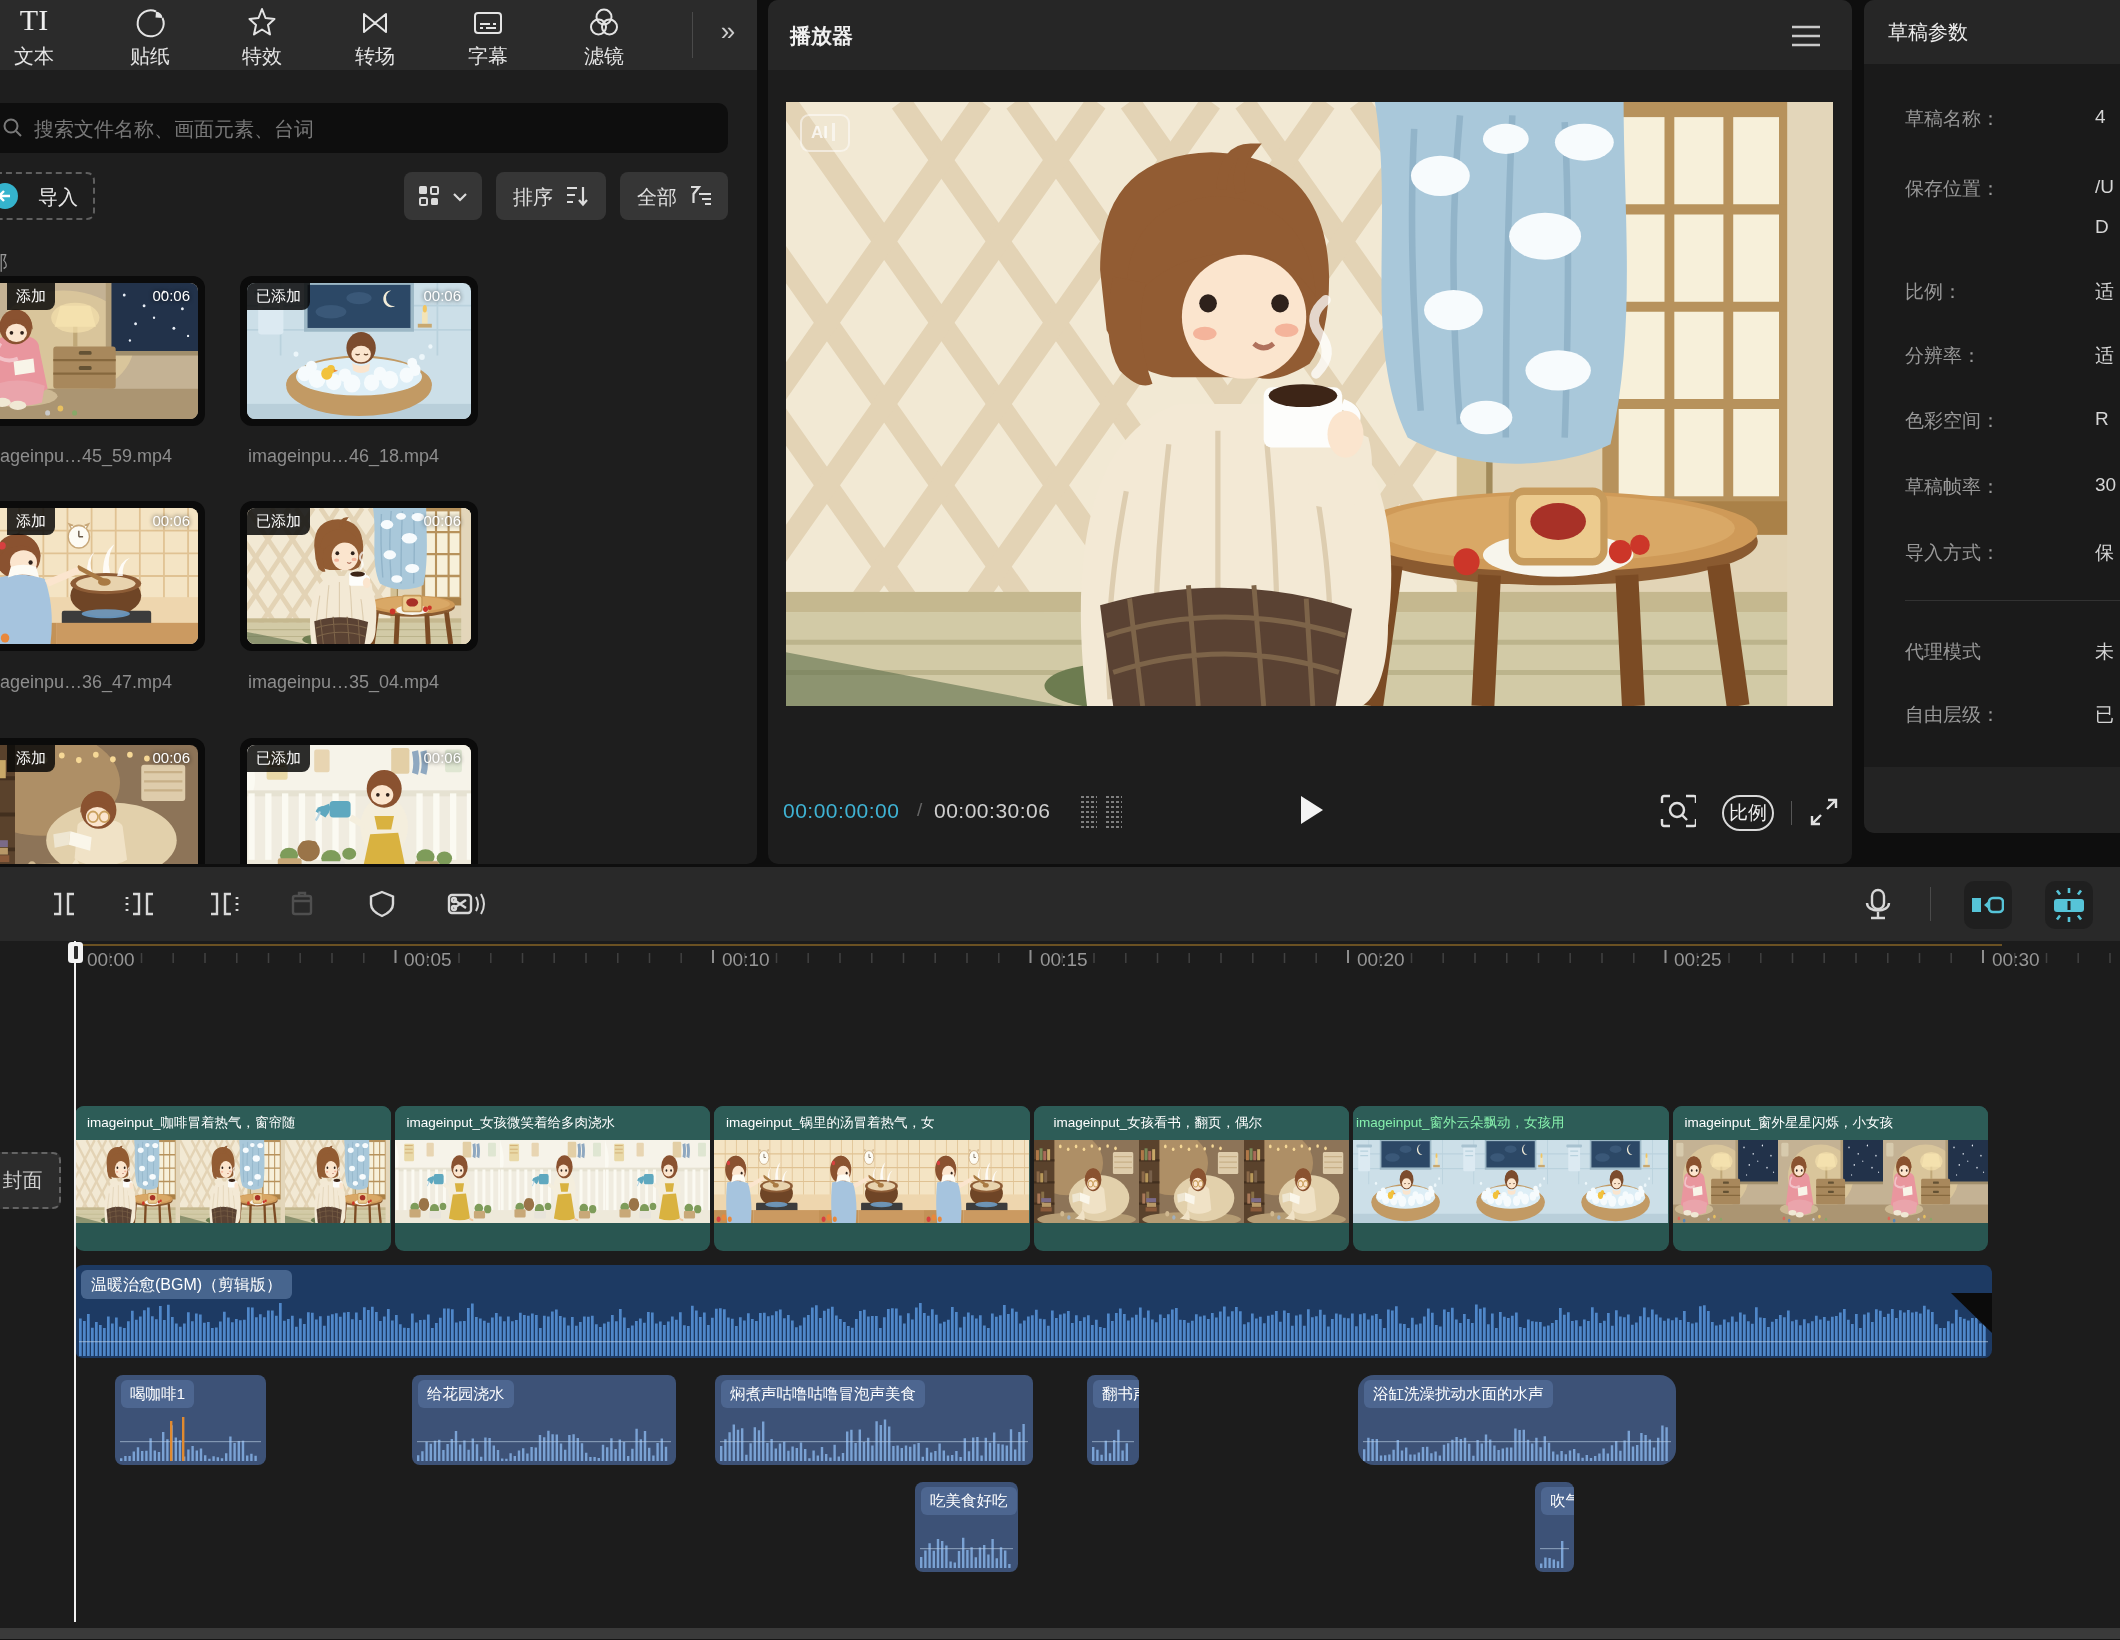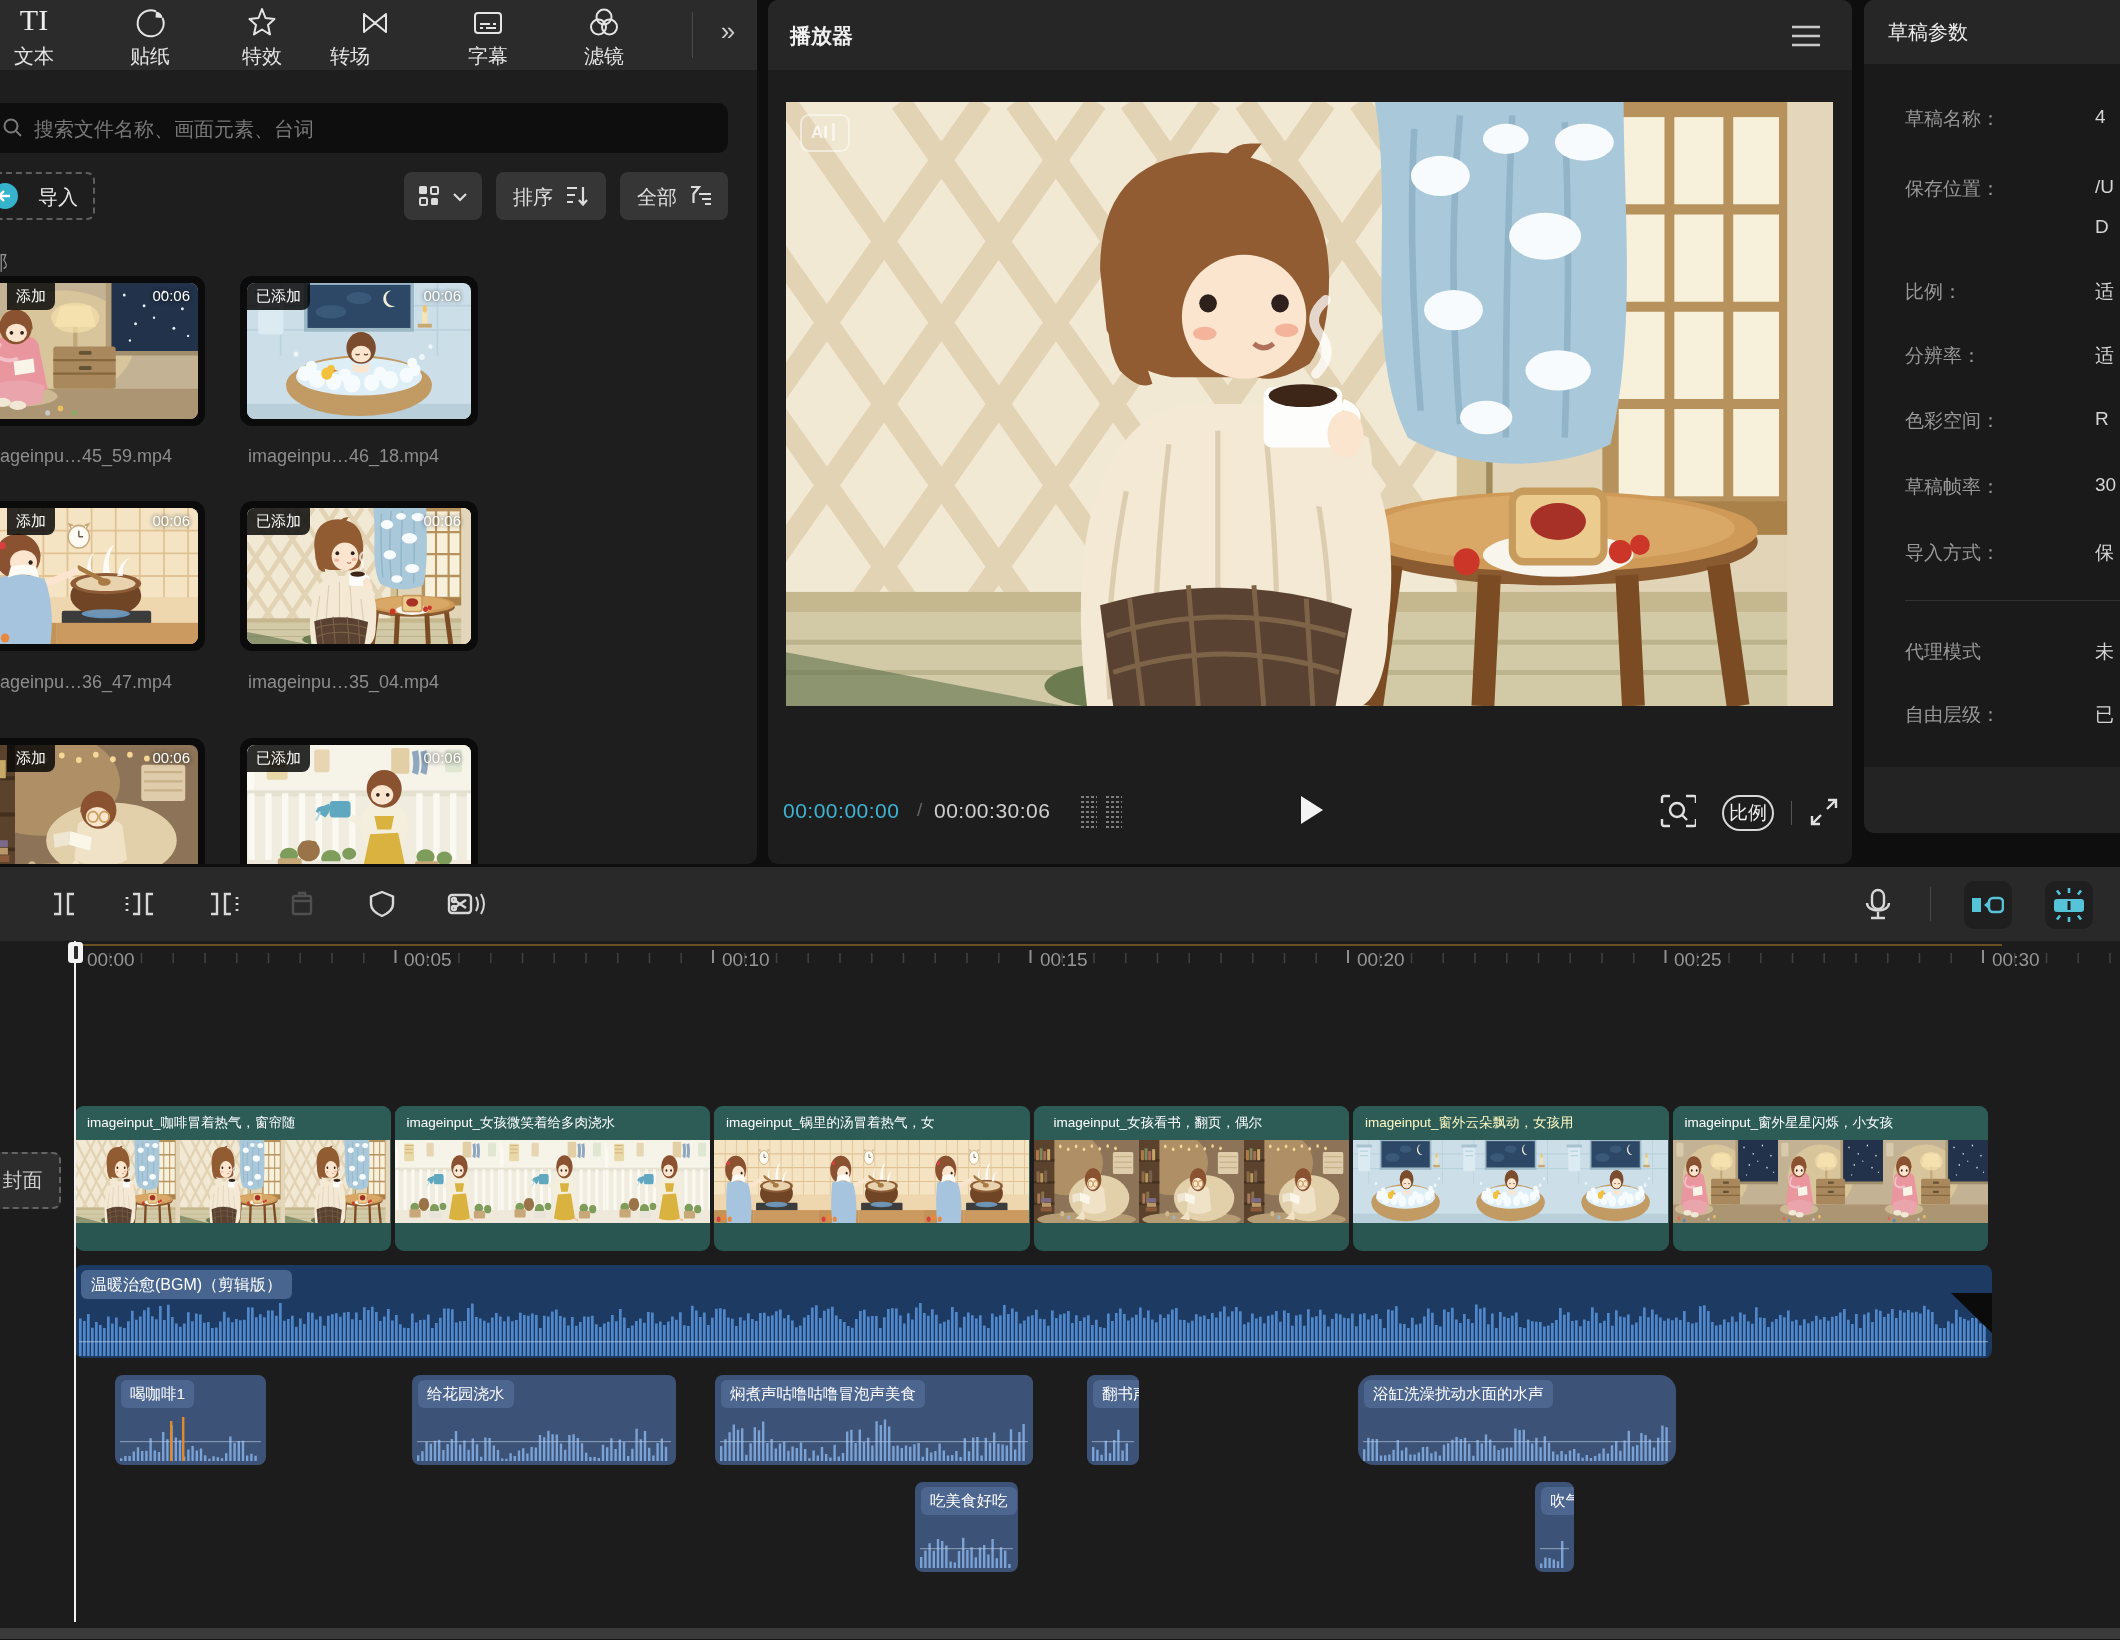--- a/index.html
+++ b/index.html
@@ -304,21 +304,21 @@
         <path d="M25 7.5 q6 1 6.5 6.5 l-7 -0.5 z" fill="#e4e4e4" stroke="none"></path>
       </svg>
       <div style="font-size:20px;color:#e4e4e4;margin-top:1px">贴纸</div>
     </div>
     <div class="a" style="left:262px;top:4px;width:90px;margin-left:-45px;text-align:center">
       <svg width="38" height="38" viewBox="0 0 38 38" style="margin:0 auto" fill="none" stroke="#e4e4e4" stroke-width="2">
         <path d="M19 5 l3.5 9 9 1 -6.5 6 2 9.5 -8 -5 -8 5 2 -9.5 -6.5 -6 9 -1 z" stroke-linejoin="round"></path>
       </svg>
       <div style="font-size:20px;color:#e4e4e4;margin-top:1px">特效</div>
     </div>
-    <div class="a" style="left:375px;top:4px;width:90px;margin-left:-45px;">
+    <div class="a" style="left:375px;top:4px;width:90px;margin-left:-45px;text-align:center">
       <svg width="38" height="38" viewBox="0 0 38 38" style="margin:0 auto" fill="none" stroke="#e4e4e4" stroke-width="2">
         <path d="M8 10 l11 9 -11 9 z M30 10 l-11 9 11 9 z" stroke-linejoin="round"></path>
       </svg>
       <div style="font-size:20px;color:#e4e4e4;margin-top:1px">转场</div>
     </div>
     <div class="a" style="left:488px;top:4px;width:90px;margin-left:-45px;text-align:center">
       <svg width="38" height="38" viewBox="0 0 38 38" style="margin:0 auto" fill="none" stroke="#e4e4e4" stroke-width="2">
         <rect x="6" y="9" width="26" height="20" rx="3"></rect>
         <path d="M11 20 h10 M24 20 h3 M11 24 h3 M17 24 h10"></path>
       </svg>
@@ -592,21 +592,21 @@
     <div class="a nw" style="left:0;top:0;width:315.5px;height:34px;background:#2d5c57;color:#fff;font-size:13.5px;line-height:34px;padding-left:20px">imageinput_女孩看书，翻页，偶尔</div>
     <div class="a" style="left:0;top:34px;width:315.5px;height:83px;font-size:0;white-space:nowrap"><svg style="display:inline-block" width="105.2" height="83" viewBox="0 0 320 180" preserveAspectRatio="none">
         <use href="#sd"></use>
       </svg><svg style="display:inline-block" width="105.2" height="83" viewBox="0 0 320 180" preserveAspectRatio="none">
         <use href="#sd"></use>
       </svg><svg style="display:inline-block" width="105.2" height="83" viewBox="0 0 320 180" preserveAspectRatio="none">
         <use href="#sd"></use>
       </svg></div>
   </div>
 <div class="a" style="left:1353.0px;top:1106px;width:315.5px;height:145px;background:#295651;border-radius:9px;overflow:hidden">
-    <div class="a nw" style="left:0;top:0;width:333px;height:34px;background:#2d5c57;color:#fef9c3;font-size:13.5px;line-height:34px;padding-left:12px">imageinput_窗外云朵飘动，女孩用</div>
+    <div class="a nw" style="left:0;top:0;width:333px;height:34px;background:#2d5c57;color:#86efac;font-size:13.5px;line-height:34px;padding-left:3px">imageinput_窗外云朵飘动，女孩用</div>
     <div class="a" style="left:0;top:34px;width:315.5px;height:83px;font-size:0;white-space:nowrap"><svg style="display:inline-block" width="105.2" height="83" viewBox="0 0 320 180" preserveAspectRatio="none">
         <use href="#sv"></use>
       </svg><svg style="display:inline-block" width="105.2" height="83" viewBox="0 0 320 180" preserveAspectRatio="none">
         <use href="#sv"></use>
       </svg><svg style="display:inline-block" width="105.2" height="83" viewBox="0 0 320 180" preserveAspectRatio="none">
         <use href="#sv"></use>
       </svg></div>
   </div>
 <div class="a" style="left:1672.5px;top:1106px;width:315.5px;height:145px;background:#295651;border-radius:9px;overflow:hidden">
     <div class="a nw" style="left:0;top:0;width:315.5px;height:34px;background:#2d5c57;color:#fff;font-size:13.5px;line-height:34px;padding-left:12px">imageinput_窗外星星闪烁，小女孩</div>

